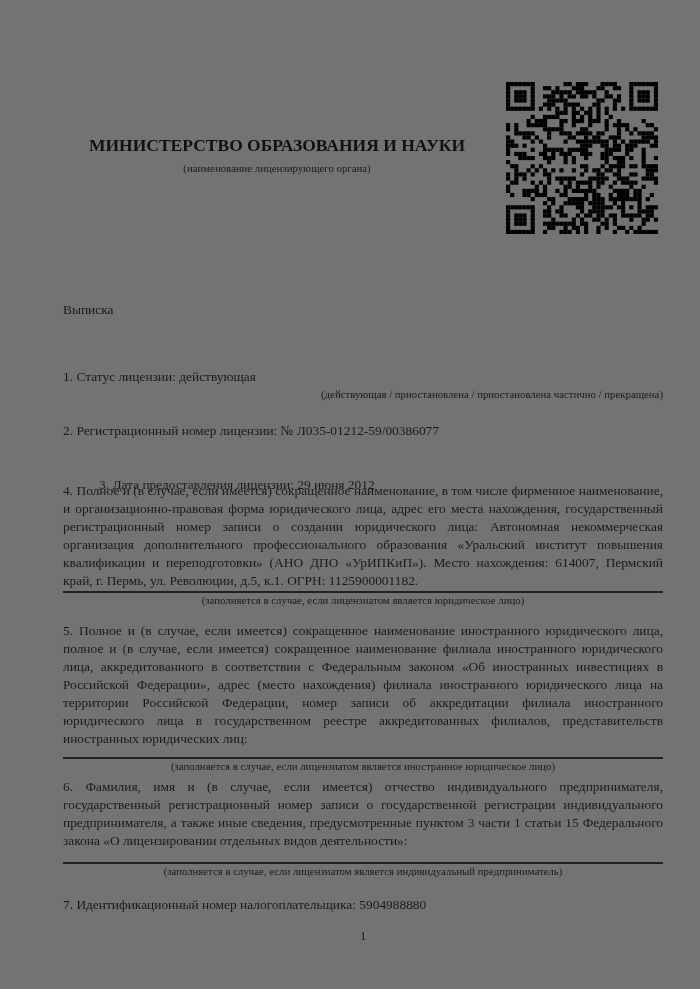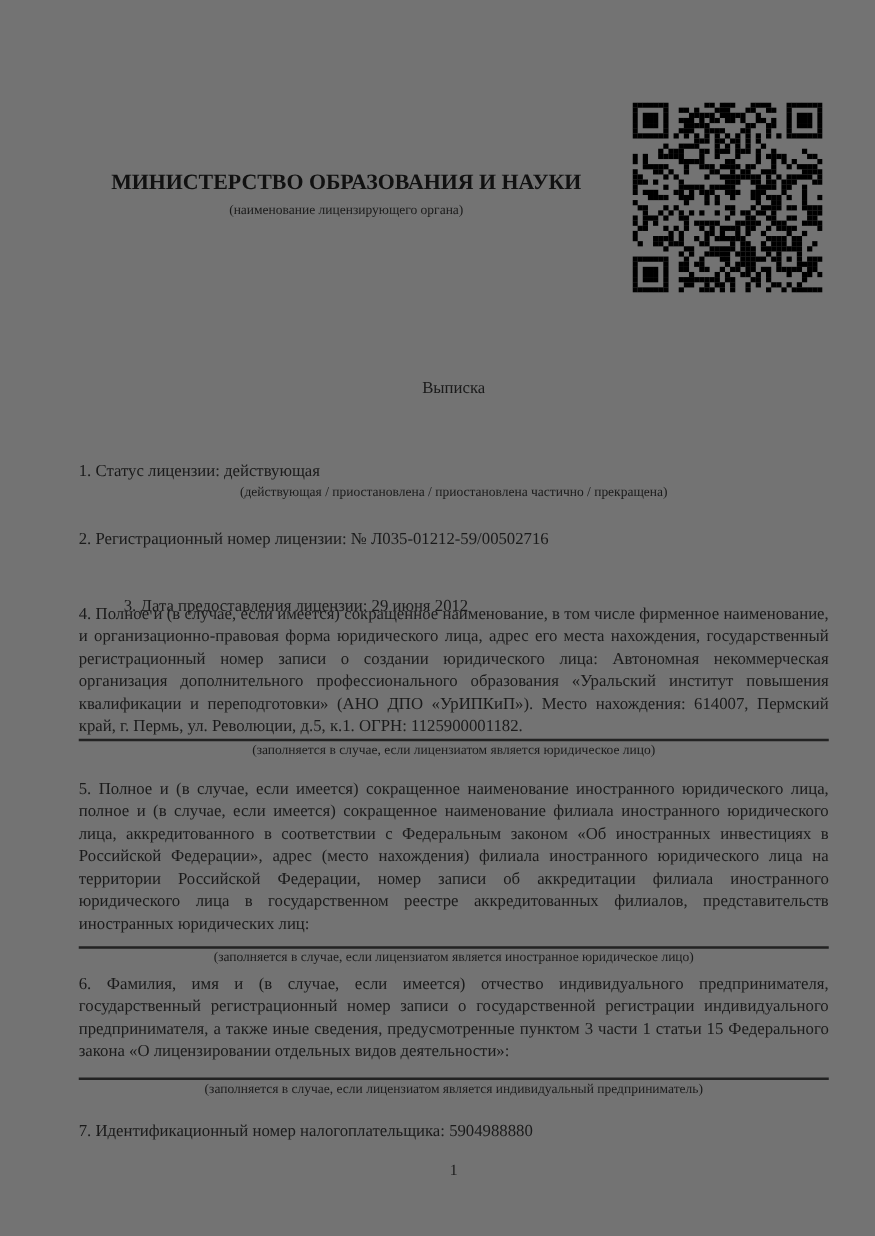--- a/index.html
+++ b/index.html
@@ -6,28 +6,28 @@
   .page{
     position:relative;width:700px;height:989px;background:#737373;
     font-family:Liberation Serif, serif;color:#1a1a1a;overflow:hidden;
   }
   .abs{position:absolute;}
   .content-w{left:63px;width:600px;}
   .hdr{left:63px;top:131px;width:428px;text-align:center;}
   .hdr-line{font-weight:bold;font-size:17.5px;line-height:28px;color:#111;}
   .hdr-cap{font-size:10.8px;line-height:13px;margin-top:3px;color:#1a1a1a;}
   .qr-box{left:506px;top:82px;width:152px;height:152px;}
-  .doc-title{top:301px;text-align:center;font-size:13.4px;line-height:17.5px;}
+  .doc-title{top:301px;text-align:left;font-size:13.4px;line-height:17.5px;}
   .line-item{font-size:13.4px;line-height:18px;}
   .para{font-size:13.4px;line-height:18px;text-align:justify;}
   .cap{font-size:10.8px;line-height:13px;text-align:center;margin-top:1px;}
   .rule{border-top:2px solid #222;height:0;width:100%;}
   .i1{top:368px;} .i2{top:422px;} .i3{top:476px;margin-left:36px;} .i4{top:482px;}
   .i5{top:622px;} .i6{top:778px;} .i7{top:896px;}
-  .i1 .cap{margin-top:2px;}
+  .i1 .cap{margin-top:2px;text-align:right;}
   .i4 .rule{margin-top:1px;} .i5 .rule{margin-top:9px;} .i6 .rule{margin-top:12px;}
   .pageno{top:929px;text-align:center;font-size:12.5px;line-height:15px;}
   .qr-svg{display:block;fill:#000;}
 </style>
 </head>
 <body>
 
 <div class="page">
 
   <div class="abs qr-box">
@@ -690,21 +690,21 @@
   <div class="abs content-w doc-title">
     <div>Выписка</div>
   </div>
 
   <div class="abs content-w i1">
     <div class="line-item">1. Статус лицензии: действующая</div>
     <div class="cap">(действующая / приостановлена / приостановлена частично / прекращена)</div>
   </div>
 
   <div class="abs content-w i2">
-    <div class="line-item">2. Регистрационный номер лицензии: № Л035-01212-59/00502716</div>
+    <div class="line-item">2. Регистрационный номер лицензии: № Л035-01212-59/00386077</div>
   </div>
 
   <div class="abs content-w i3">
     <div class="line-item">3. Дата предоставления лицензии: 29 июня 2012</div>
   </div>
 
   <div class="abs content-w i4">
     <div class="para"><span>4. Полное и (в случае, если имеется) сокращенное наименование, в том числе фирменное наименование, и организационно-правовая форма юридического лица, адрес его места нахождения, государственный регистрационный номер записи о создании юридического лица:</span> <span>Автономная некоммерческая организация дополнительного профессионального образования «Уральский институт повышения квалификации и переподготовки» (АНО ДПО «УрИПКиП»). Место нахождения: 614007, Пермский край, г. Пермь, ул. Революции, д.5, к.1. ОГРН: 1125900001182.</span></div>
     <div class="rule"></div>
     <div class="cap">(заполняется в случае, если лицензиатом является юридическое лицо)</div>

